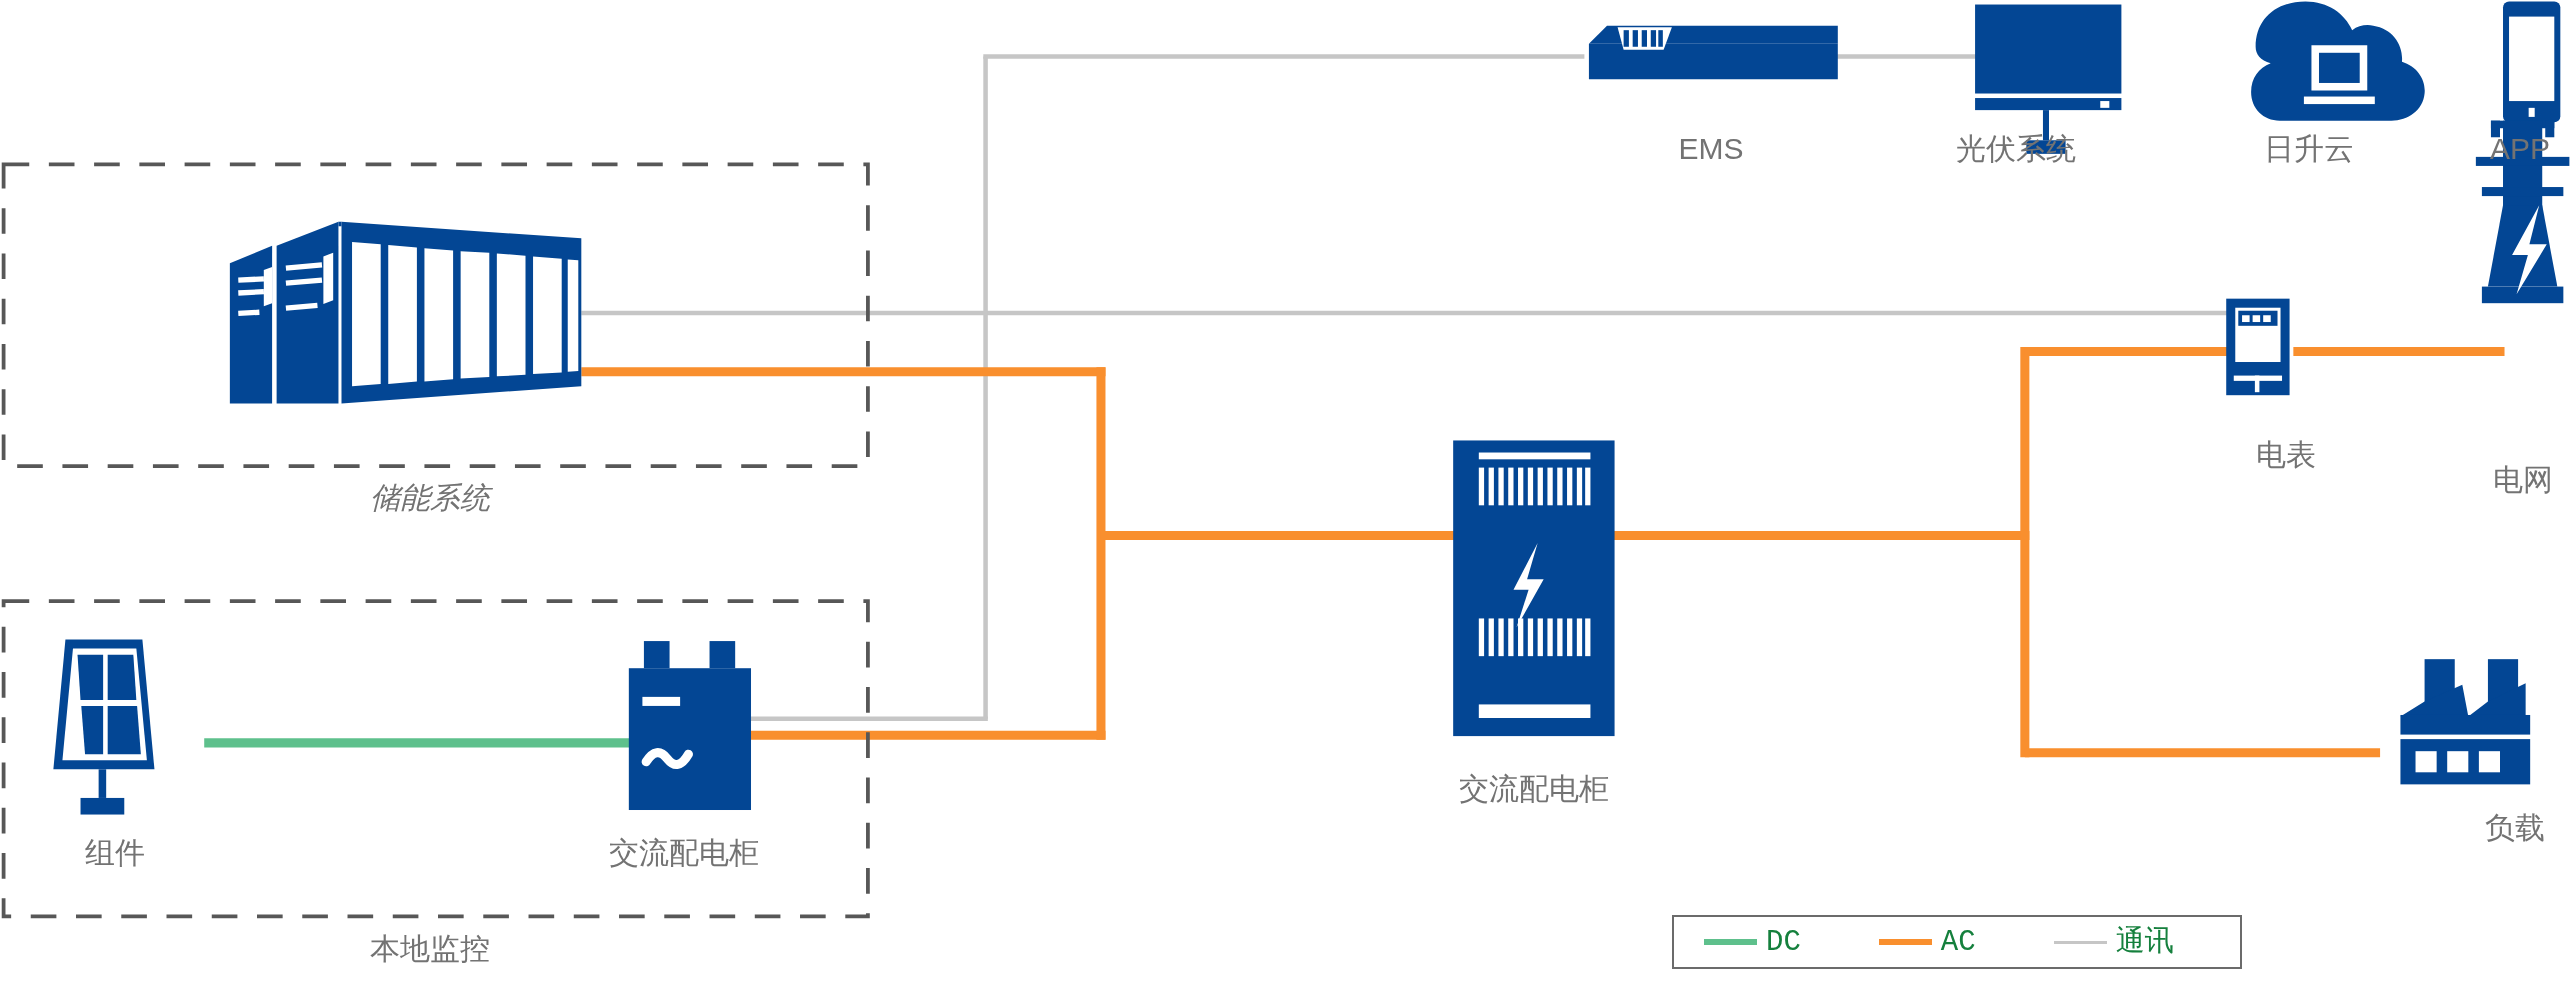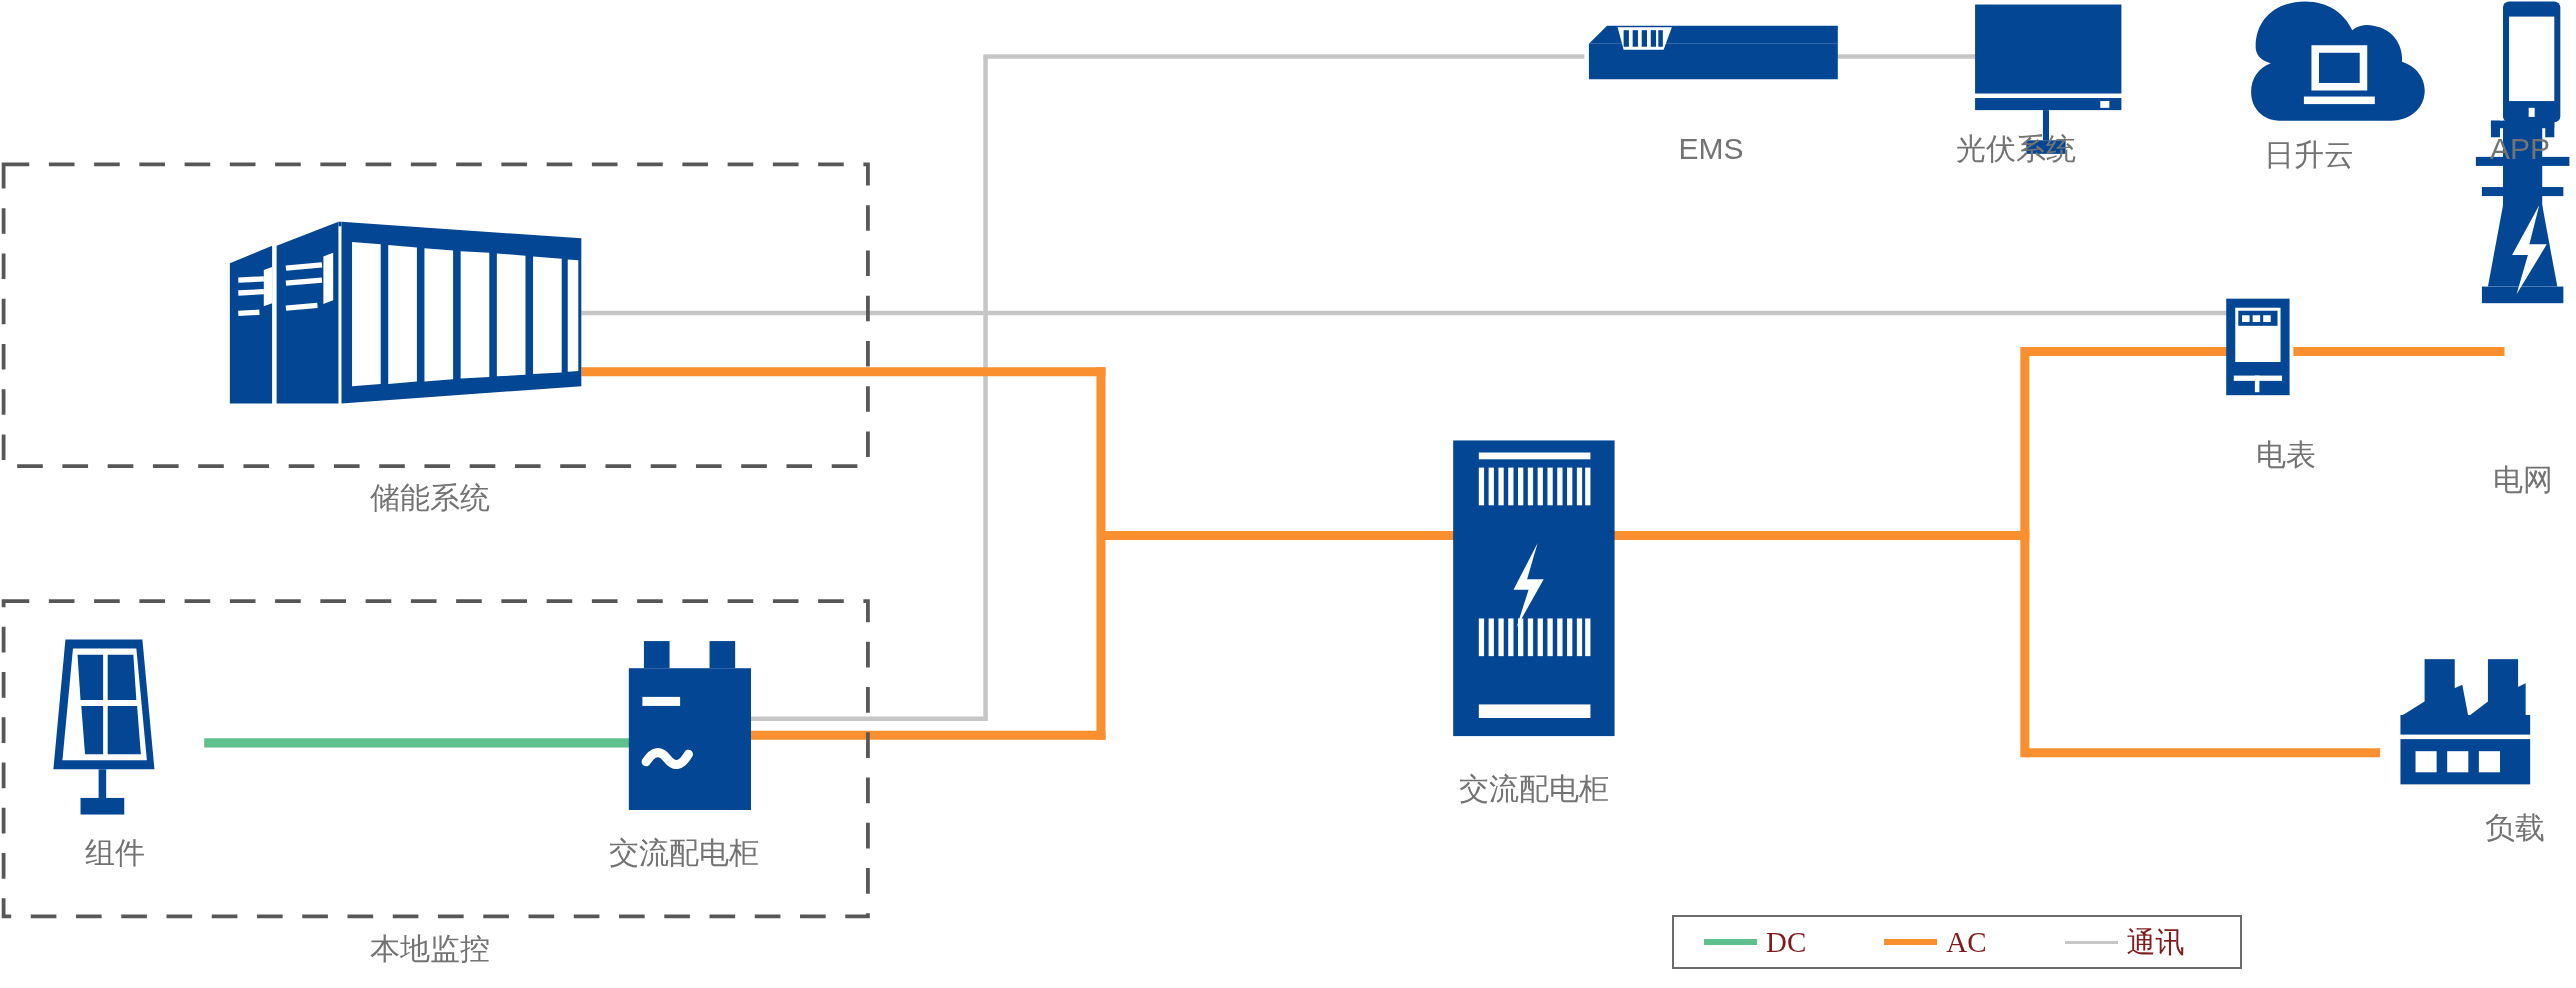--- a/index.html
+++ b/index.html
@@ -48,24 +48,24 @@
   .legend-swatch {
     display: inline-block;
     height: 6.8px;
     width: 53px;
     margin-right: 9px;
   }
   .legend-swatch.thin {
     height: 3px;
   }
   .legend-text {
-    color: #7f1d1d;
+    color: #15803d;
     font-size: 29px;
     line-height: 1;
-    font-family: Liberation Serif, serif;
+    font-family: Liberation Mono, monospace;
   }
 </style>
 </head>
 <body>
 
 <div id="canvas">
 
   <svg id="diagram" viewBox="0 0 3414 1310">
 
     <g>
@@ -277,33 +277,33 @@
       <rect x="3182" y="980" width="172" height="60" fill="#034694"></rect>
       <g fill="#ffffff">
         <rect x="3202" y="996" width="28" height="28"></rect>
         <rect x="3244" y="996" width="28" height="28"></rect>
         <rect x="3286" y="996" width="28" height="28"></rect>
       </g>
     </g>
 
   </svg>
 
-  <div class="lbl" style="left:430px; top:483px;">储能系统</div>
+  <div class="lbl" style="left:430px; top:483px;font-style:italic;">储能系统</div>
 
   <div class="lbl" style="left:430px; top:934px;">本地监控</div>
 
   <div class="lbl" style="left:115px; top:838px;">组件</div>
 
   <div class="lbl" style="left:684px; top:838px;">交流配电柜</div>
 
   <div class="lbl" style="left:1711px; top:134px;">EMS</div>
 
   <div class="lbl" style="left:2016px; top:134px;">光伏系统</div>
 
-  <div class="lbl" style="left:2309px; top:140px;">日升云</div>
+  <div class="lbl" style="left:2309px; top:134px;">日升云</div>
 
   <div class="lbl" style="left:2520px; top:134px;">APP</div>
 
   <div class="lbl" style="left:1534px; top:774px;">交流配电柜</div>
 
   <div class="lbl" style="left:2258px; top:440px;margin-left:28px;">电表</div>
 
   <div class="lbl" style="left:2523px; top:465px;">电网</div>
 
   <div class="lbl" style="left:2481px; top:813px;margin-left:34px;">负载</div>

